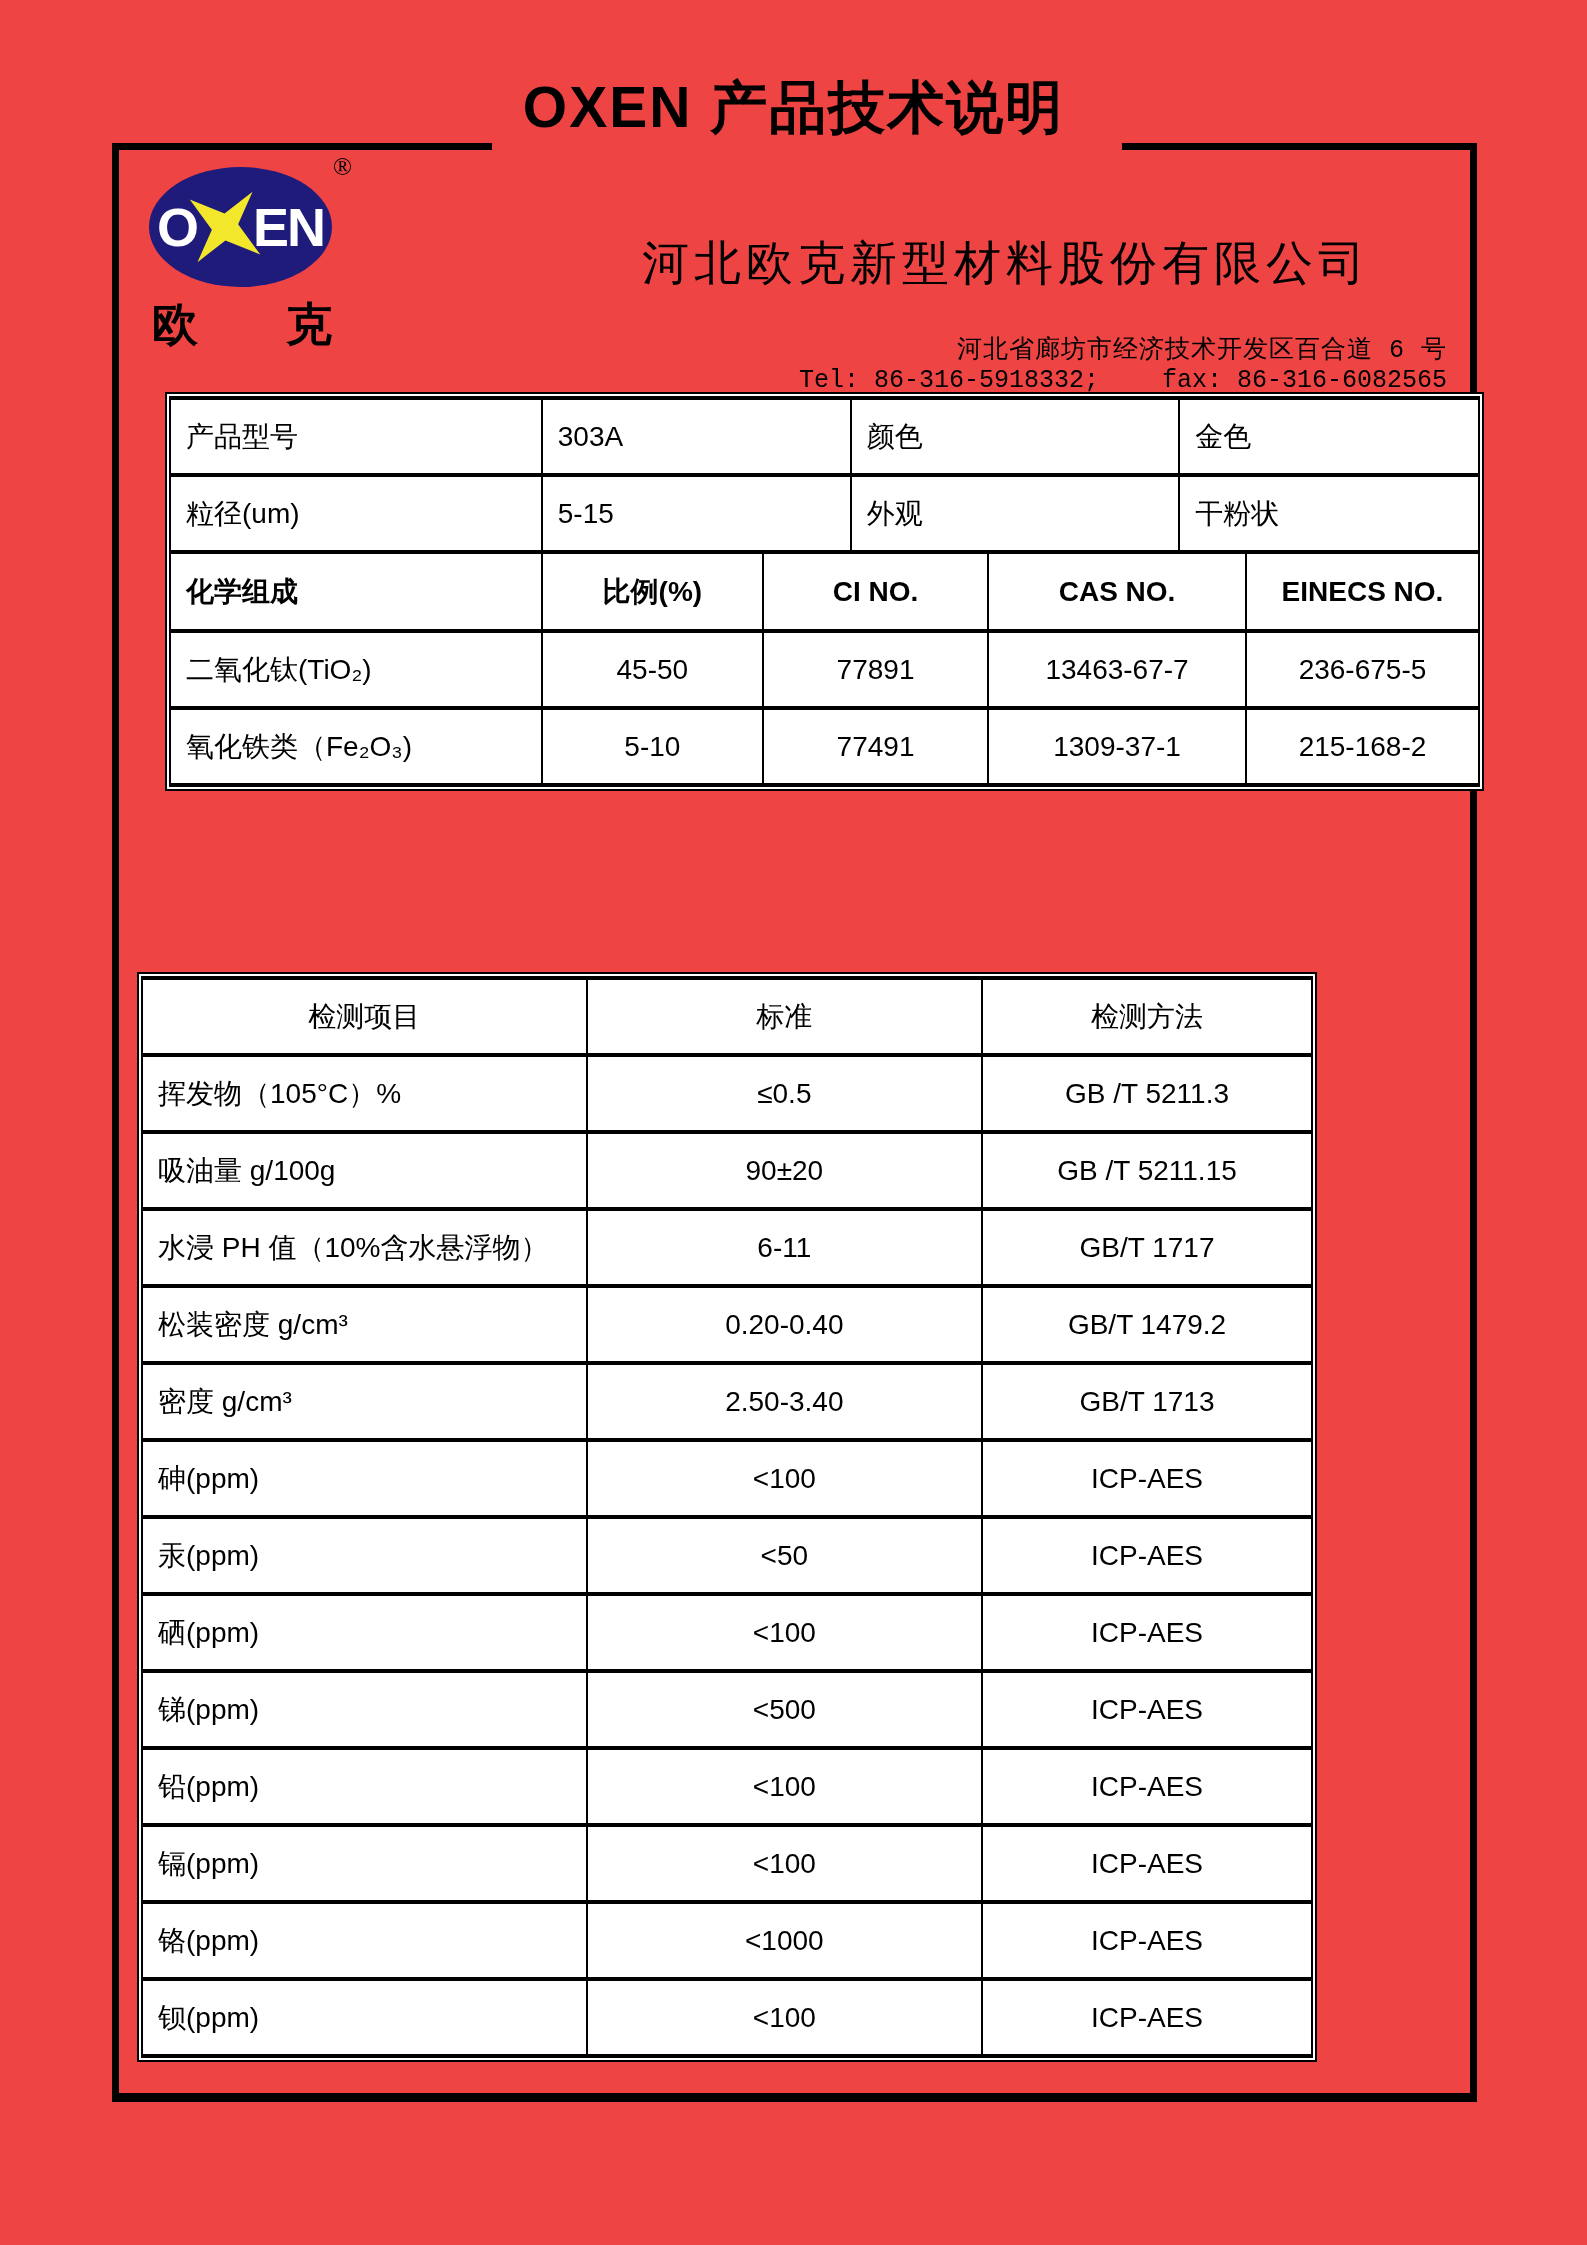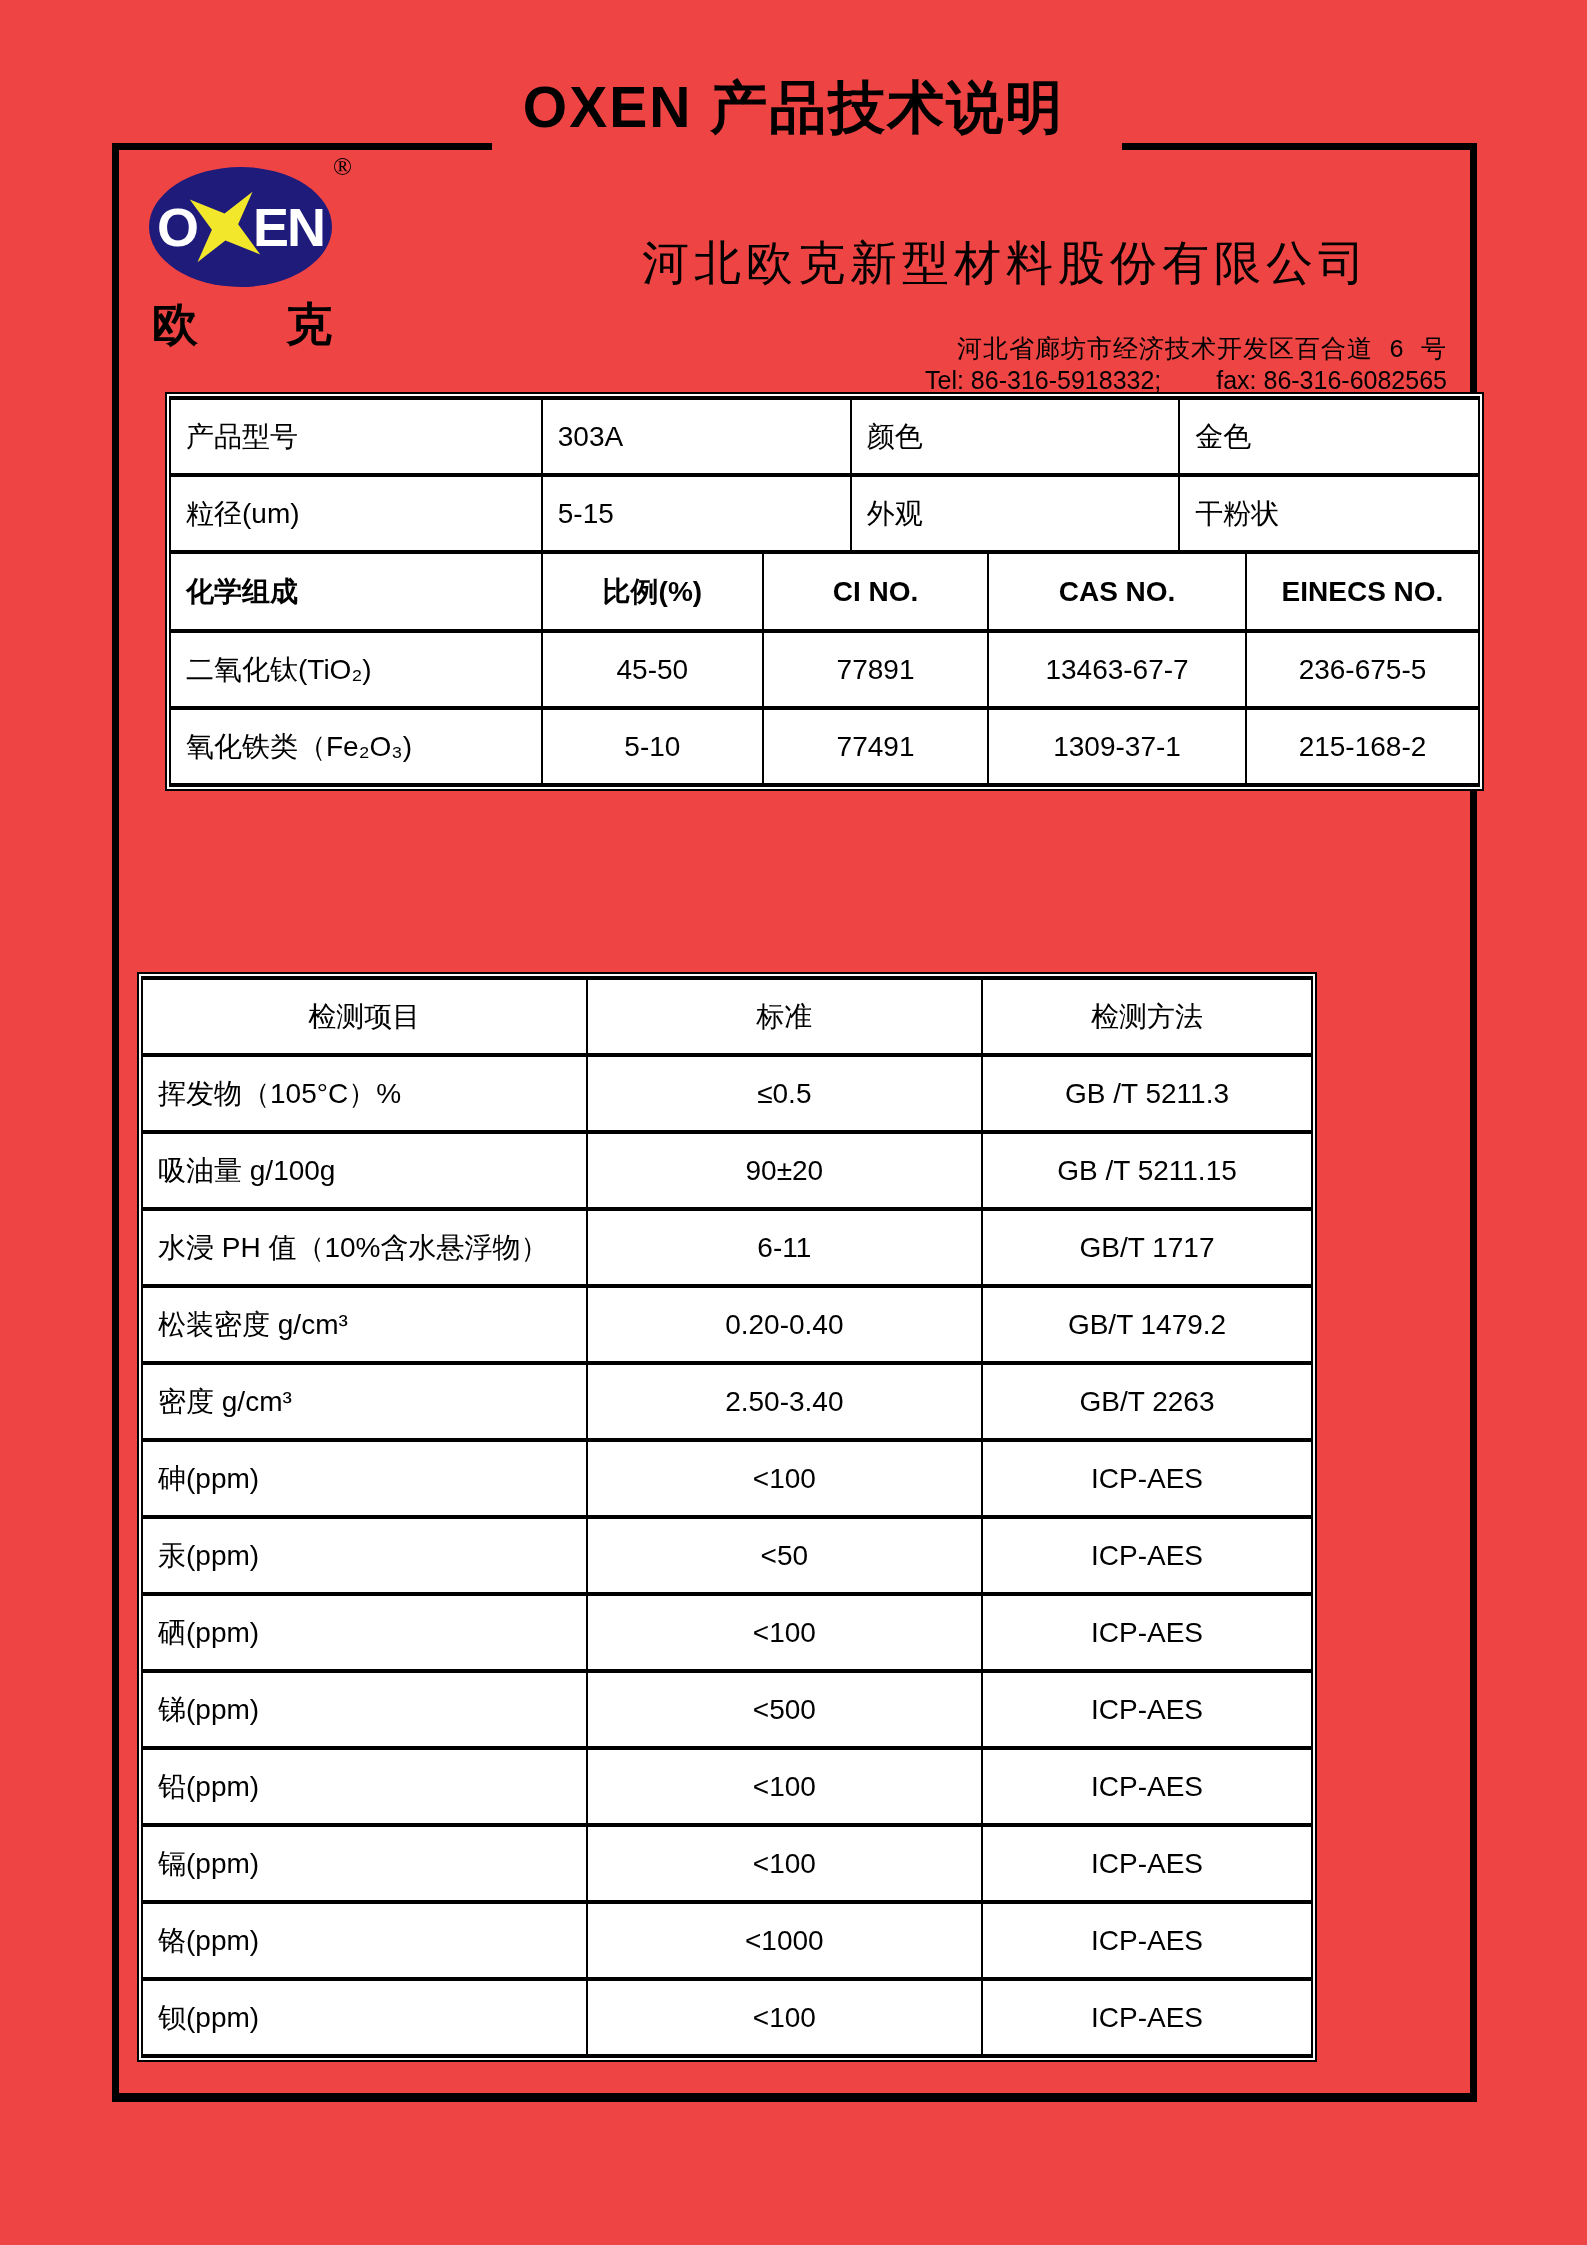--- a/index.html
+++ b/index.html
@@ -63,21 +63,21 @@
   }
   .company-address{
     position:absolute;right:140px;top:332px;
     font-size:25px;letter-spacing:1px;
     font-family:Liberation Mono, monospace;
     text-align:right;
   }
   .company-contact{
     position:absolute;right:140px;top:366px;
     font-size:25px;
-    font-family:Liberation Sans, sans-serif;
+    font-family:Liberation Mono, monospace;
   }
   .company-contact .fax{margin-left:48px;}
   
   .tbl-wrap{
     position:absolute;
     box-sizing:border-box;
     border:2px solid #000;
     padding:2px;
     background:#fff;
   }
@@ -216,21 +216,21 @@
         <td>GB/T 1717</td>
       </tr>
       <tr>
         <td class="lft">松装密度 g/cm³</td>
         <td>0.20-0.40</td>
         <td>GB/T 1479.2</td>
       </tr>
       <tr>
         <td class="lft">密度 g/cm³</td>
         <td>2.50-3.40</td>
-        <td>GB/T 2263</td>
+        <td>GB/T 1713</td>
       </tr>
       <tr>
         <td class="lft">砷(ppm)</td>
         <td>&lt;100</td>
         <td>ICP-AES</td>
       </tr>
       <tr>
         <td class="lft">汞(ppm)</td>
         <td>&lt;50</td>
         <td>ICP-AES</td>

